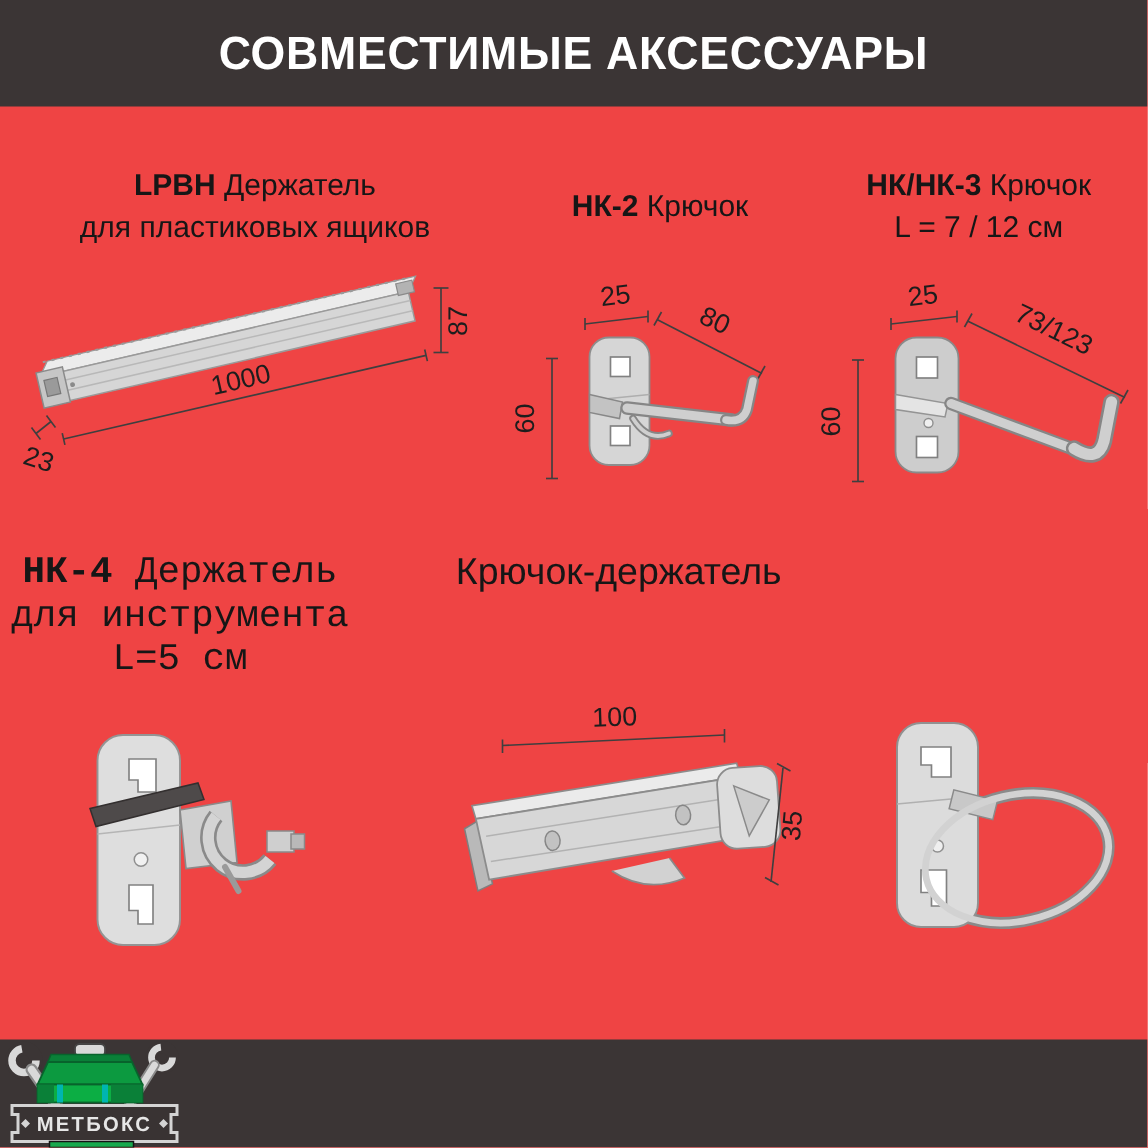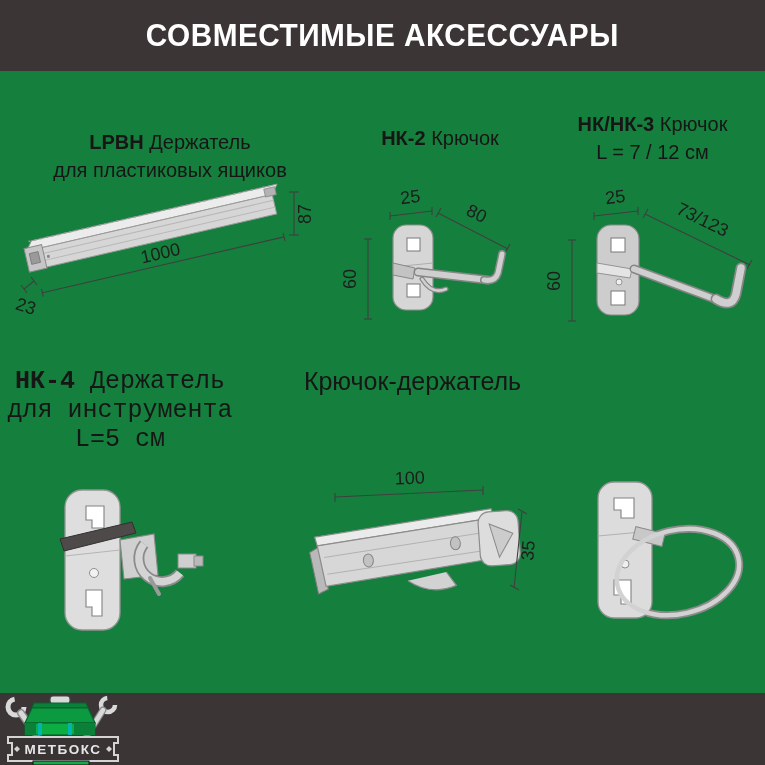--- a/index.html
+++ b/index.html
@@ -1,18 +1,18 @@
 <!DOCTYPE html>
 <html><head>
 <meta charset="utf-8">
 <style>
   * { margin:0; padding:0; box-sizing:border-box; }
   html,body { width:765px; height:765px; }
   body { font-family:"Liberation Sans","DejaVu Sans",sans-serif; background:#ffffff; }
-  #page { position:relative; width:765px; height:765px; background:#15803d; overflow:hidden; }
+  #page { position:relative; width:765px; height:765px; background:#ef4444; overflow:hidden; }
 
   .bar { position:absolute; left:0; width:765px; background:#3b3535; }
   #header { top:0; height:71px; display:flex; align-items:center; justify-content:center; }
   #header .title { color:#ffffff; font-weight:bold; font-size:31px; letter-spacing:.5px; transform:scaleX(.96); }
   #footer { top:693px; height:72px; }
 
   .card { position:absolute; text-align:center; color:#161616; }
   .r1 { font-size:20px; line-height:28px; }
   .r2 { font-size:25px; line-height:29px; }
   .b { font-weight:bold; }
@@ -27,21 +27,21 @@
 </style>
 </head>
 <body>
 
 <div id="page">
 
   <div id="header" class="bar">
     <div class="title">СОВМЕСТИМЫЕ АКСЕССУАРЫ</div>
   </div>
 
-  <div class="card r1" style="left:15px; top:110px; width:310px;margin-top:18px;">
+  <div class="card r1" style="left:15px; top:110px; width:310px;">
     <span class="b">LPBH</span>
     <span>Держатель</span>
     <div>для пластиковых ящиков</div>
   </div>
 
   <div class="card r1" style="left:350px; top:124px; width:180px;">
     <span class="b">НК-2</span>
     <span>Крючок</span>
   </div>
 

